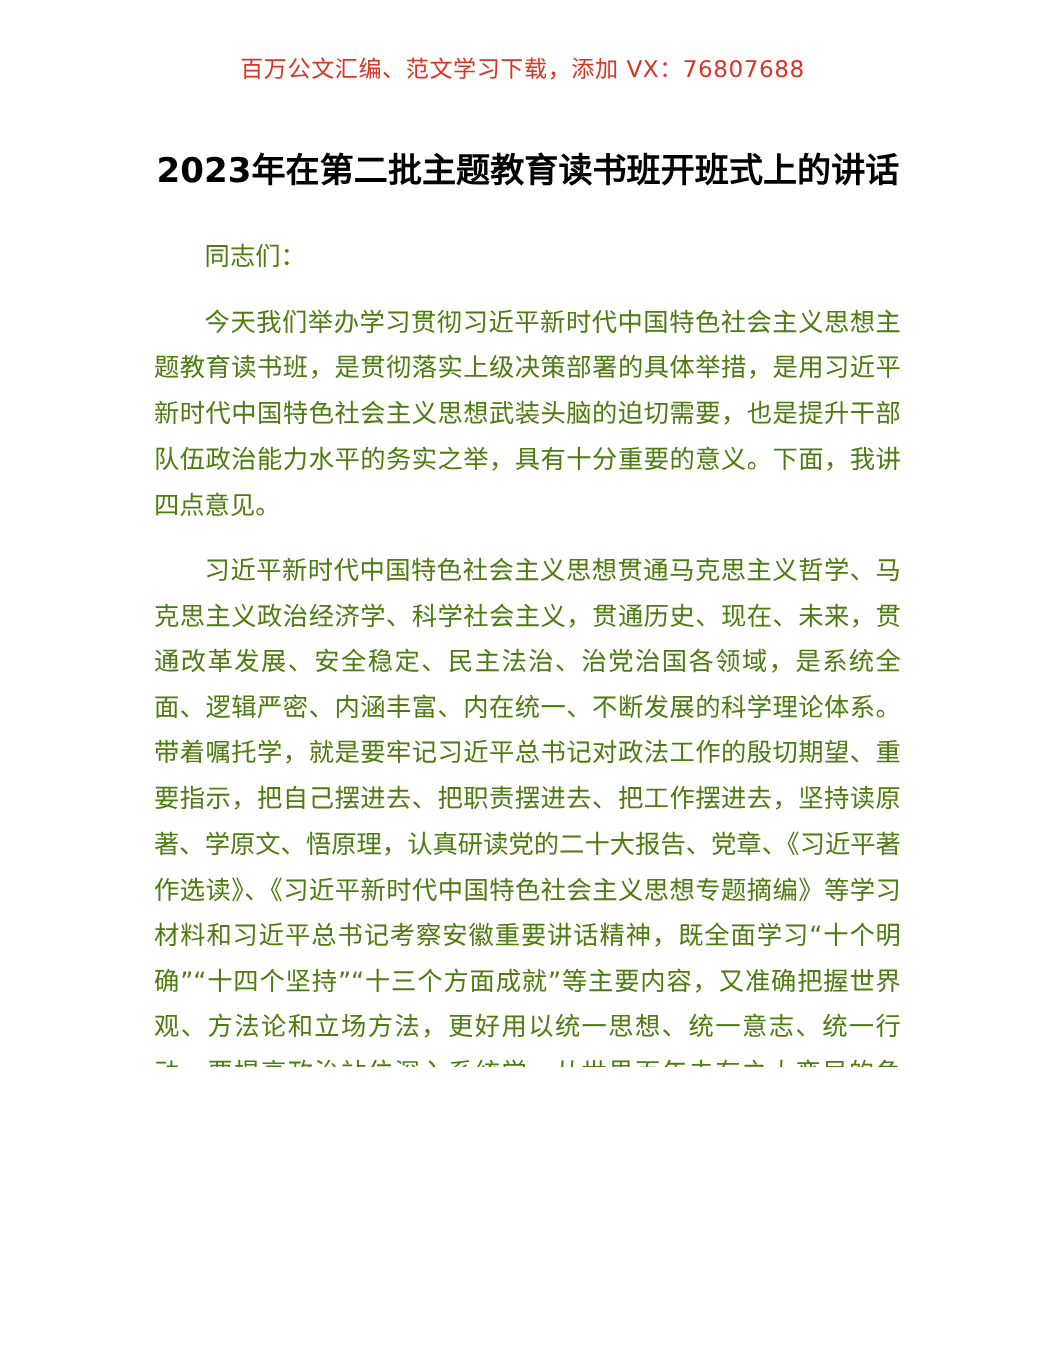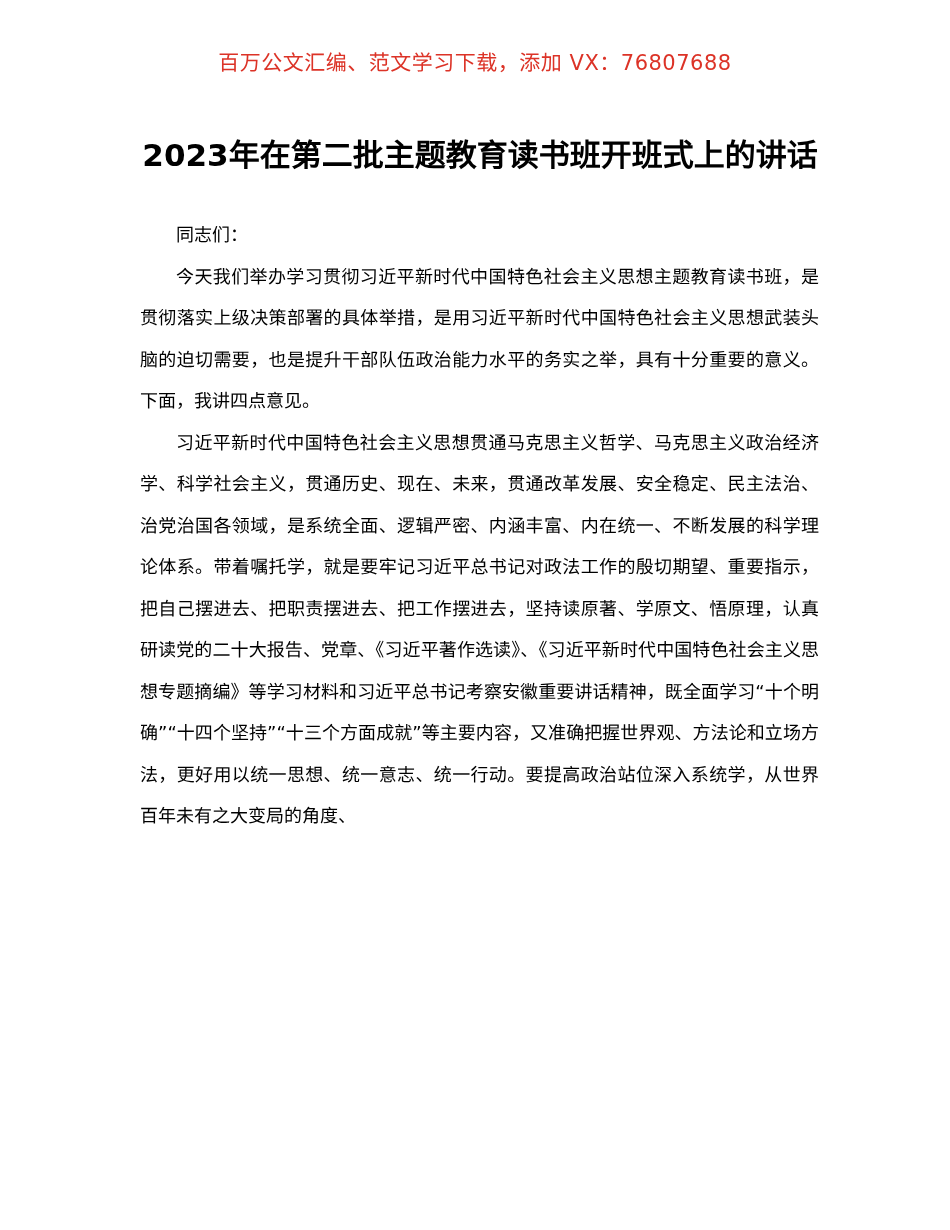--- a/index.html
+++ b/index.html
@@ -60,42 +60,43 @@
   .body-area {
     position: absolute;
     top: 214px;
     left: 140px;
     width: 679px;
   }
 
   p.para {
     margin: 0;
     padding: 0;
-    font-size: 18px;
+    font-size: 23px;
     line-height: 41.5px;
-    color: #000000;
+    color: #4d7c0f;
     text-align: justify;
     text-justify: inter-ideograph;
     text-indent: 2em;
     font-weight: 400;
     letter-spacing: 0px;
     word-break: break-all;
     font-family: "DejaVu Sans", "Liberation Sans", sans-serif;
   }
 
   p.para.salutation {
     text-indent: 2em;
   }
 
   p.para.heading {
     text-indent: 2em;
   }
 
   
   p.para + p.para {
+    margin-top: 18px;
   }
 </style>
 </head>
 <body>
 
 <div class="page">
 
   <div class="promo-header">百万公文汇编、范文学习下载，添加 VX：76807688</div>
 
   <h1 class="doc-title">2023年在第二批主题教育读书班开班式上的讲话</h1>

